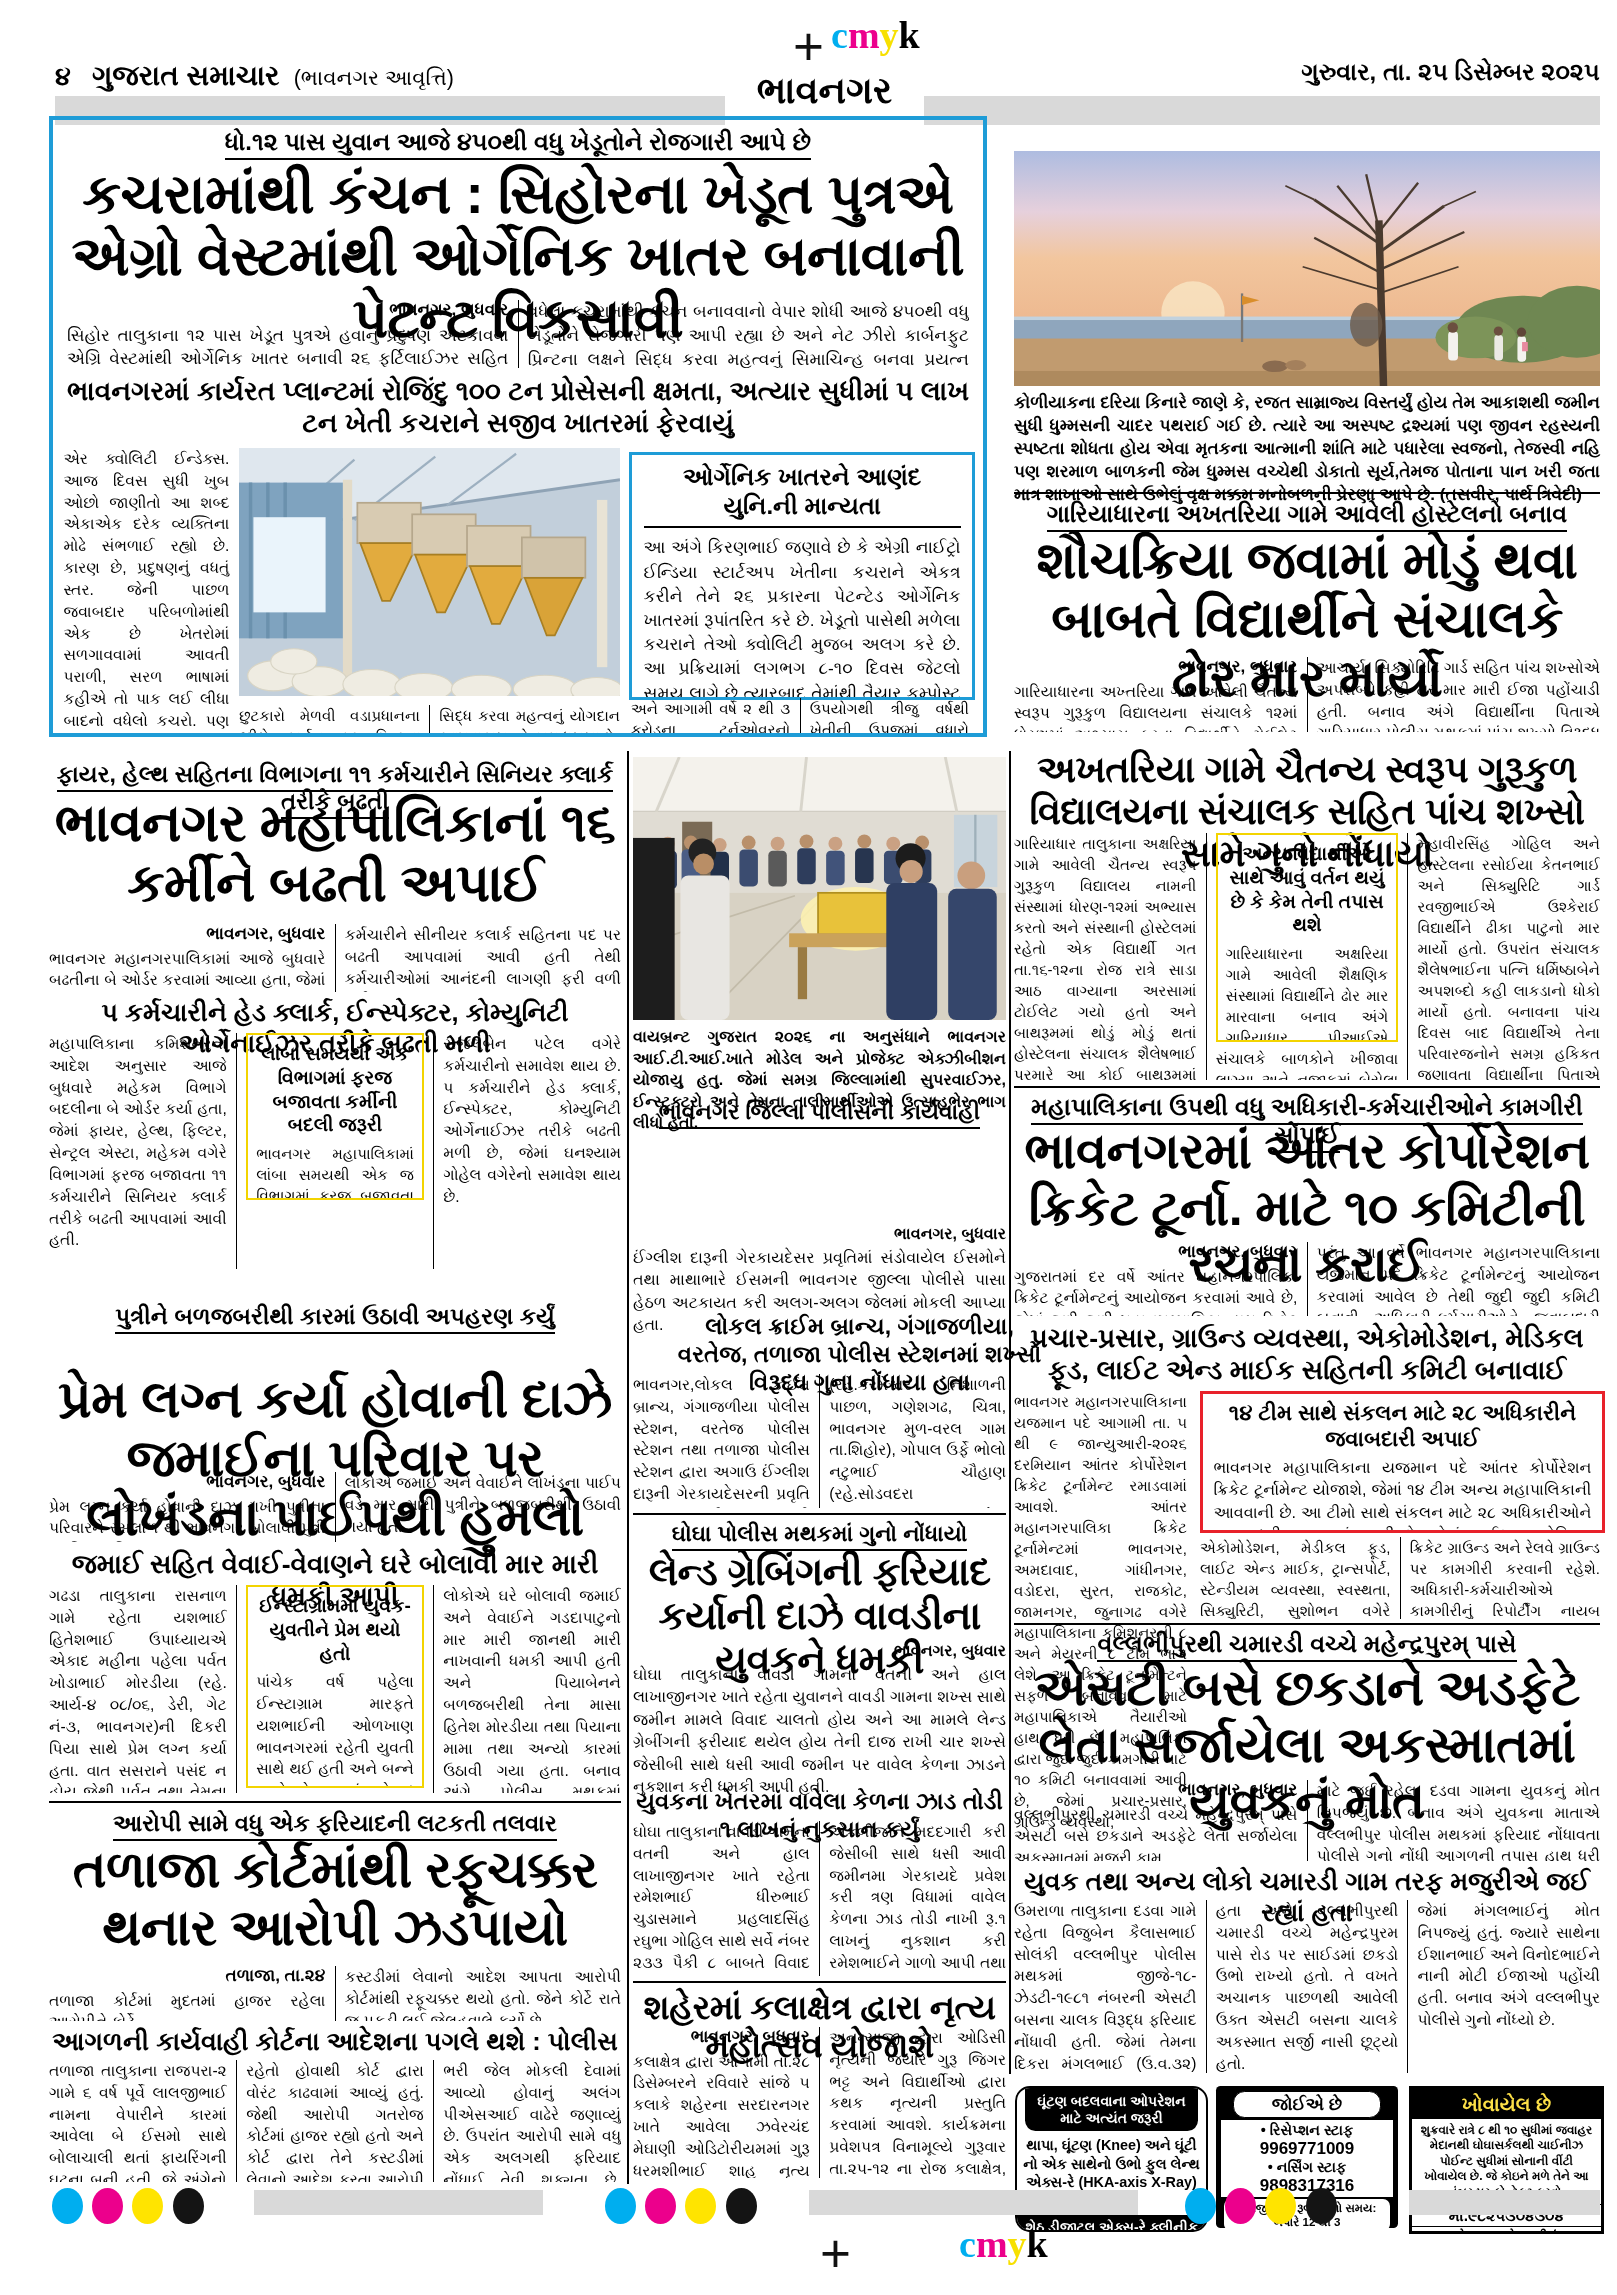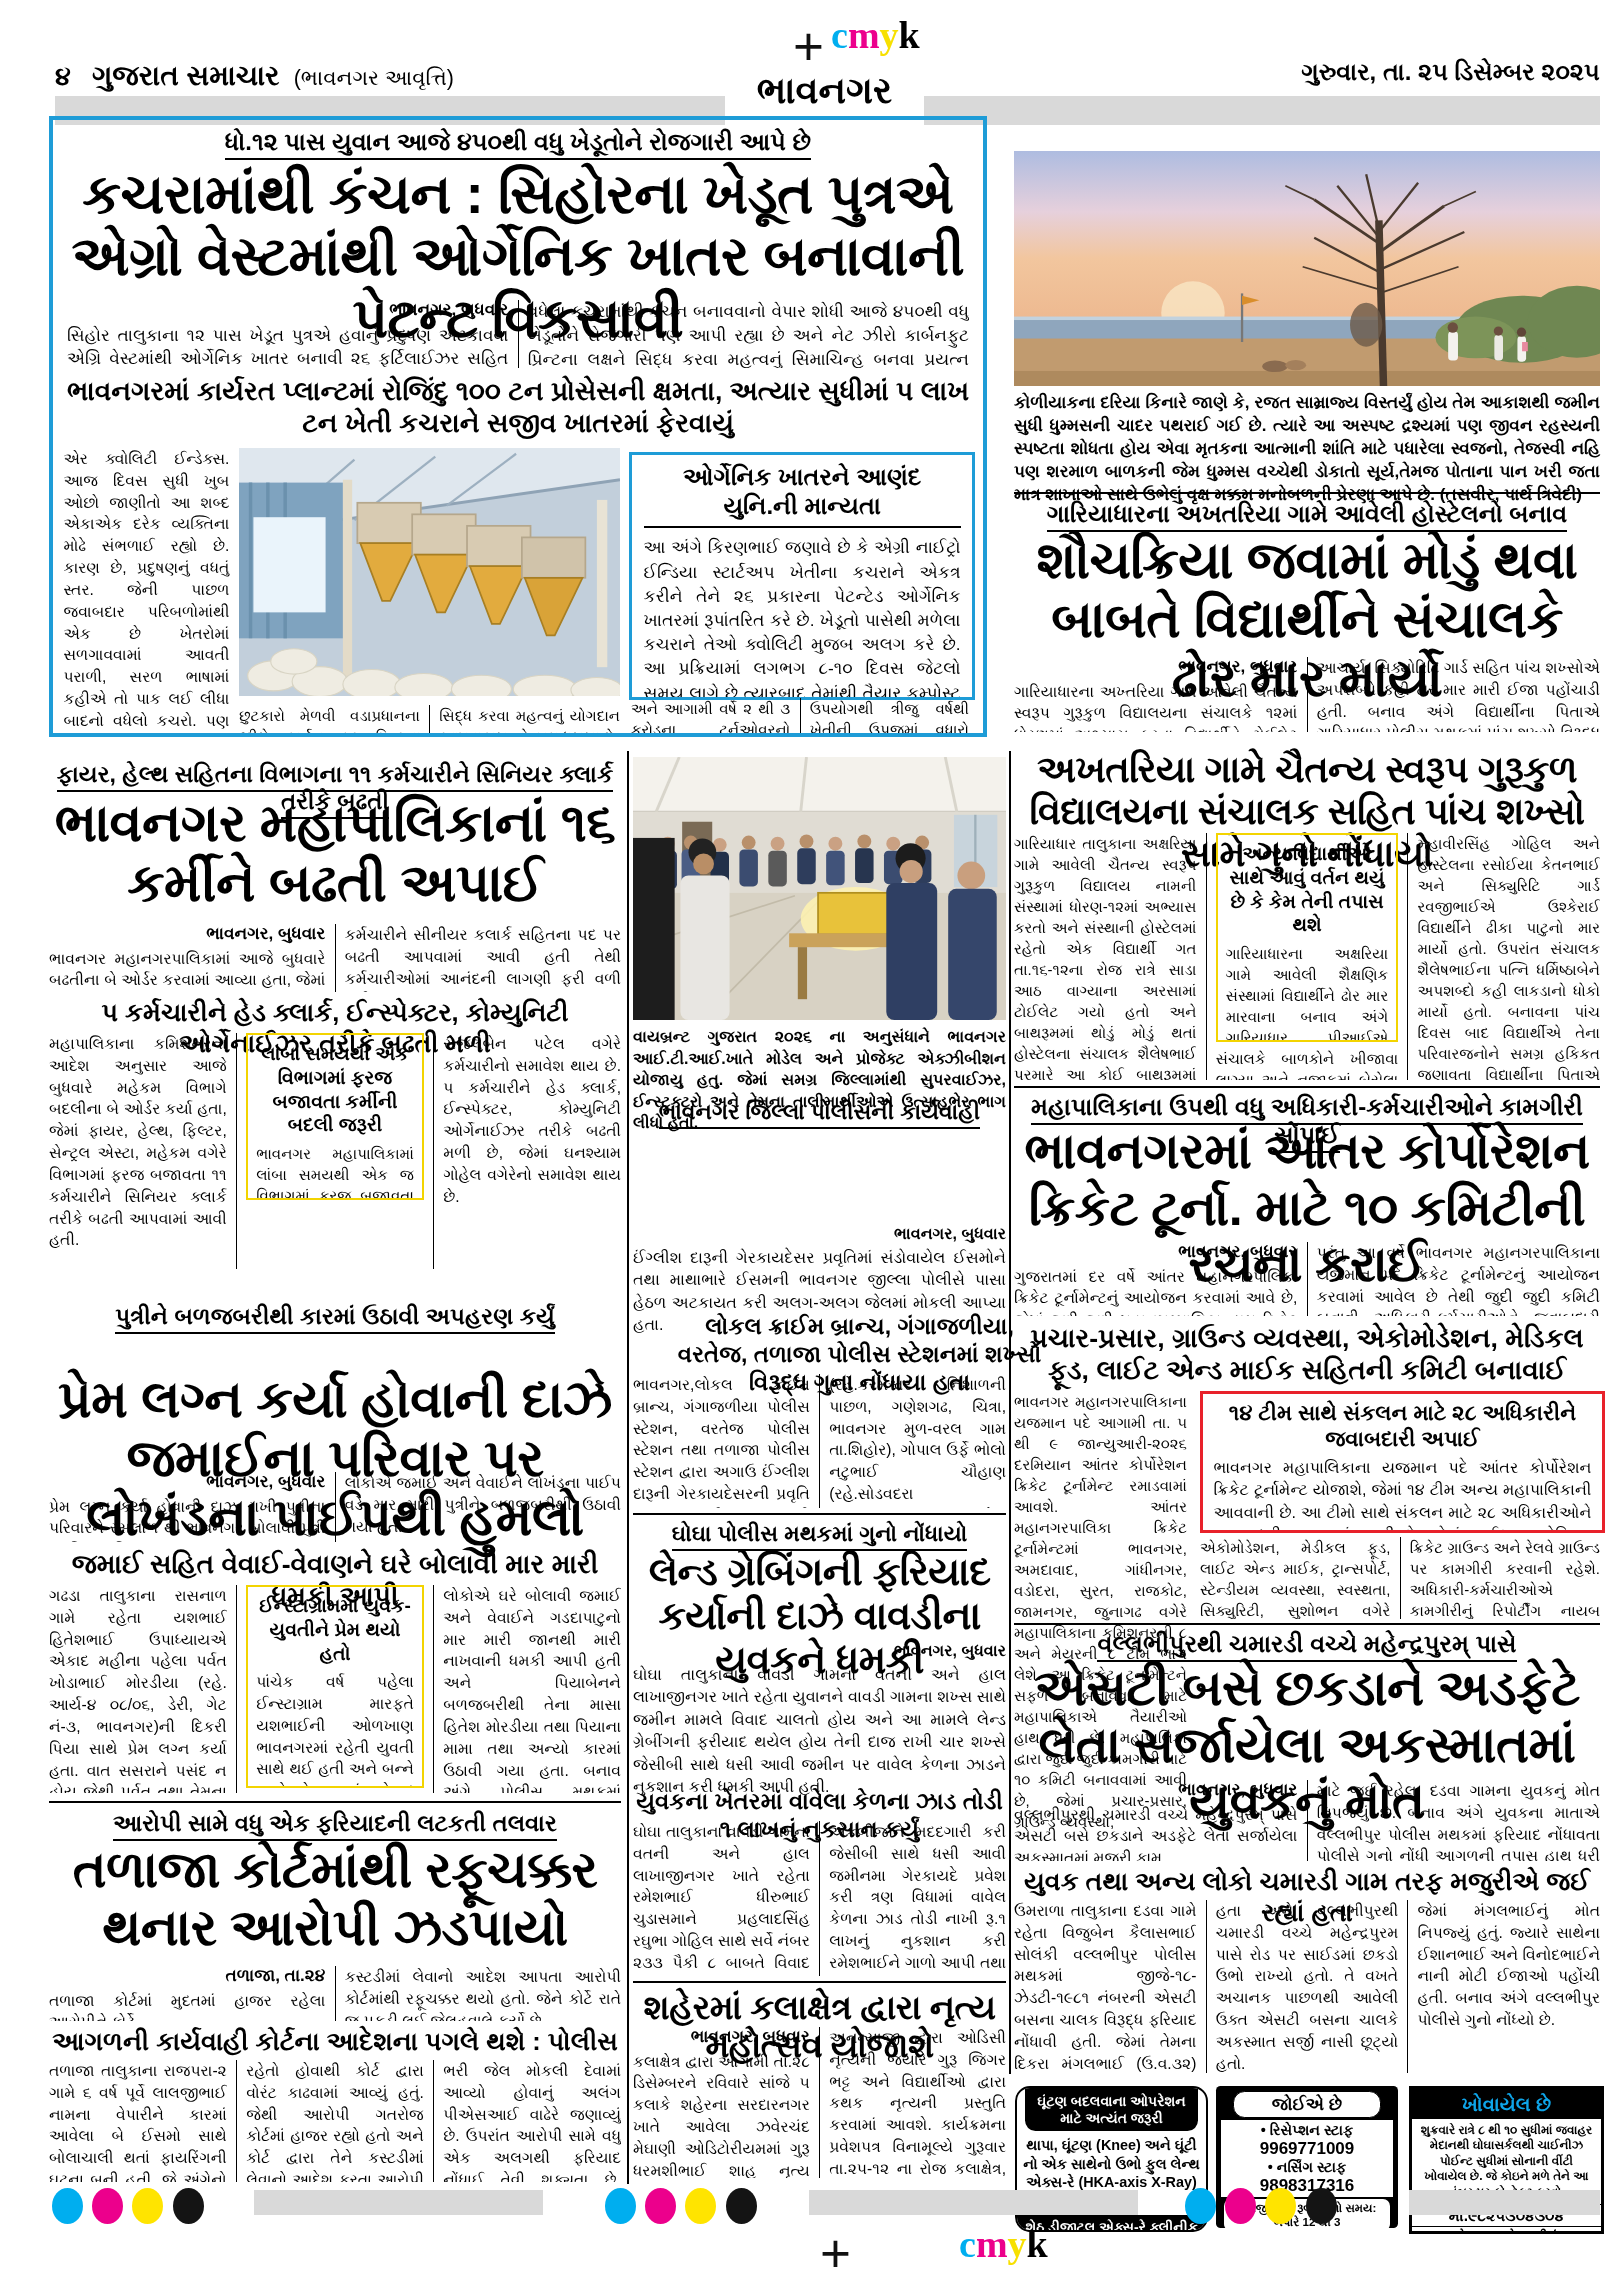--- a/index.html
+++ b/index.html
@@ -404,21 +404,21 @@
       <div class="adtxt" style="font-size:14.4px;">• રિસેપ્શન સ્ટાફ</div>
       <div class="adtxt" style="font-size:17px;">9969771009</div>
       <div class="adtxt" style="font-size:14.4px;">• નર્સિંગ સ્ટાફ</div>
       <div class="adtxt" style="font-size:17px;">9898317316</div>
     </div>
     <div class="adtxt" style="background:#fff;color:#000;font-size:11.6px;margin:2.3px 8px;padding:1.7px;border-radius:7px;">અરજી સાથે રૂબરૂ મળો સમય: બપોરે 12 થી 3</div>
 
   </div>
 
   <div class="abs" style="left:1409px;top:2086px;width:189px;height:142px;border:3.5px solid #000;overflow:hidden;">
-    <div class="adtxt" style="background:#000;color:#0ea5e9;font-size:19.6px;padding:3.5px;">ખોવાયેલ છે</div>
+    <div class="adtxt" style="background:#000;color:#fde047;font-size:19.6px;padding:3.5px;">ખોવાયેલ છે</div>
     <div class="adtxt" style="font-size:12px;line-height:1.3;padding:3.5px 5.8px;text-align:center;">શુક્રવારે રાત્રે ૮ થી ૧૦ સુધીમાં જવાહર મેદાનથી ઘોઘાસર્કલથી ચાઈનીઝ પોઈન્ટ સુધીમાં સોનાની વીંટી ખોવાયેલ છે. જે કોઇને મળે તેને આ નંબર પર કોન્ટેક્ટ કરવો.</div>
     <div class="adtxt" style="font-size:15.6px;border-top:1.7px solid #000;padding:1.7px;">મો.૯૮૨૫૩૦૪૩૦૪</div>
     <div class="adtxt" style="font-size:12.7px;border-top:1.7px solid #000;padding:1.2px;">યોગ્ય બદલો આપીશું.</div>
   </div>
 
   <div class="abs dots" style="left:52px;top:2188px;">
       <i class="d-c"></i>
       <i class="d-m"></i>
       <i class="d-y"></i>
       <i class="d-k"></i>

